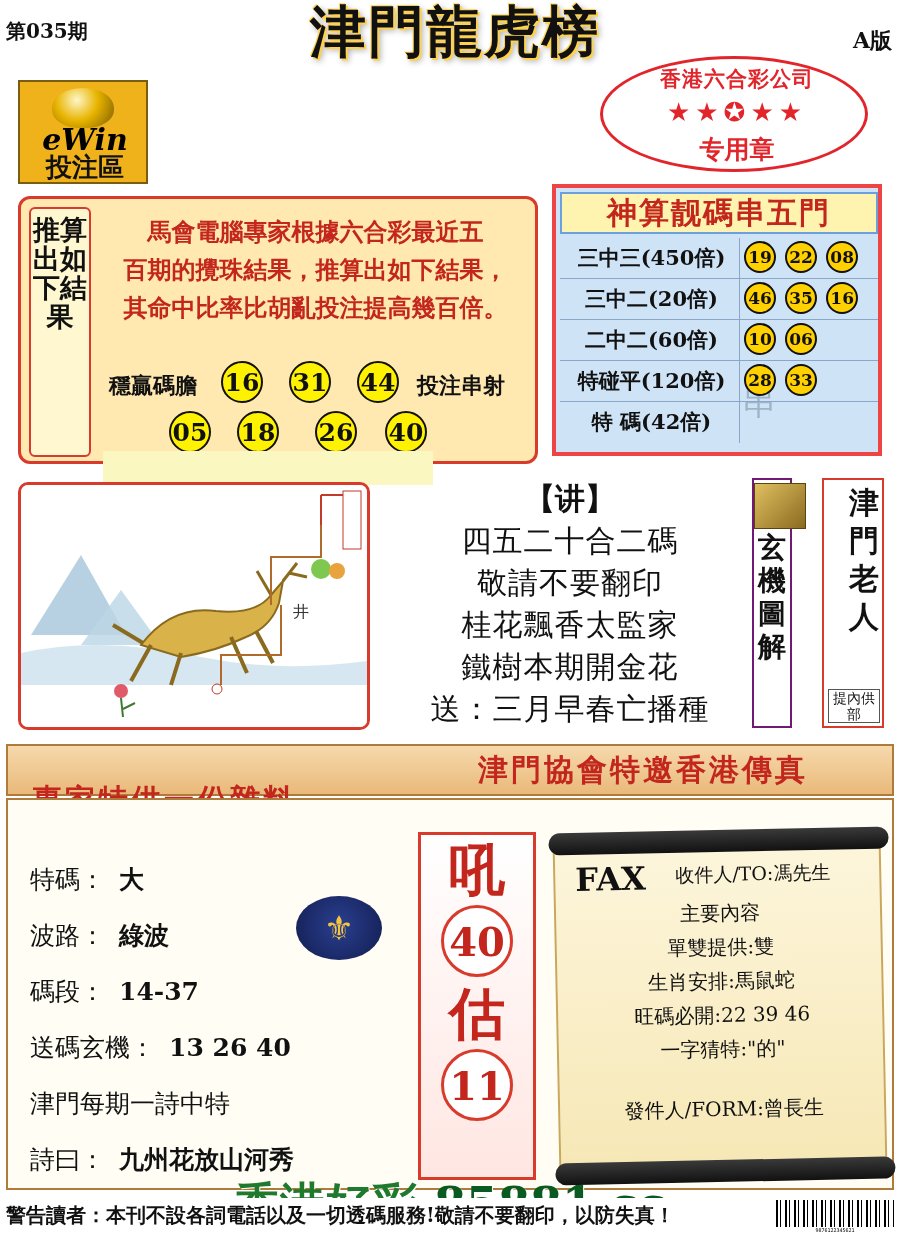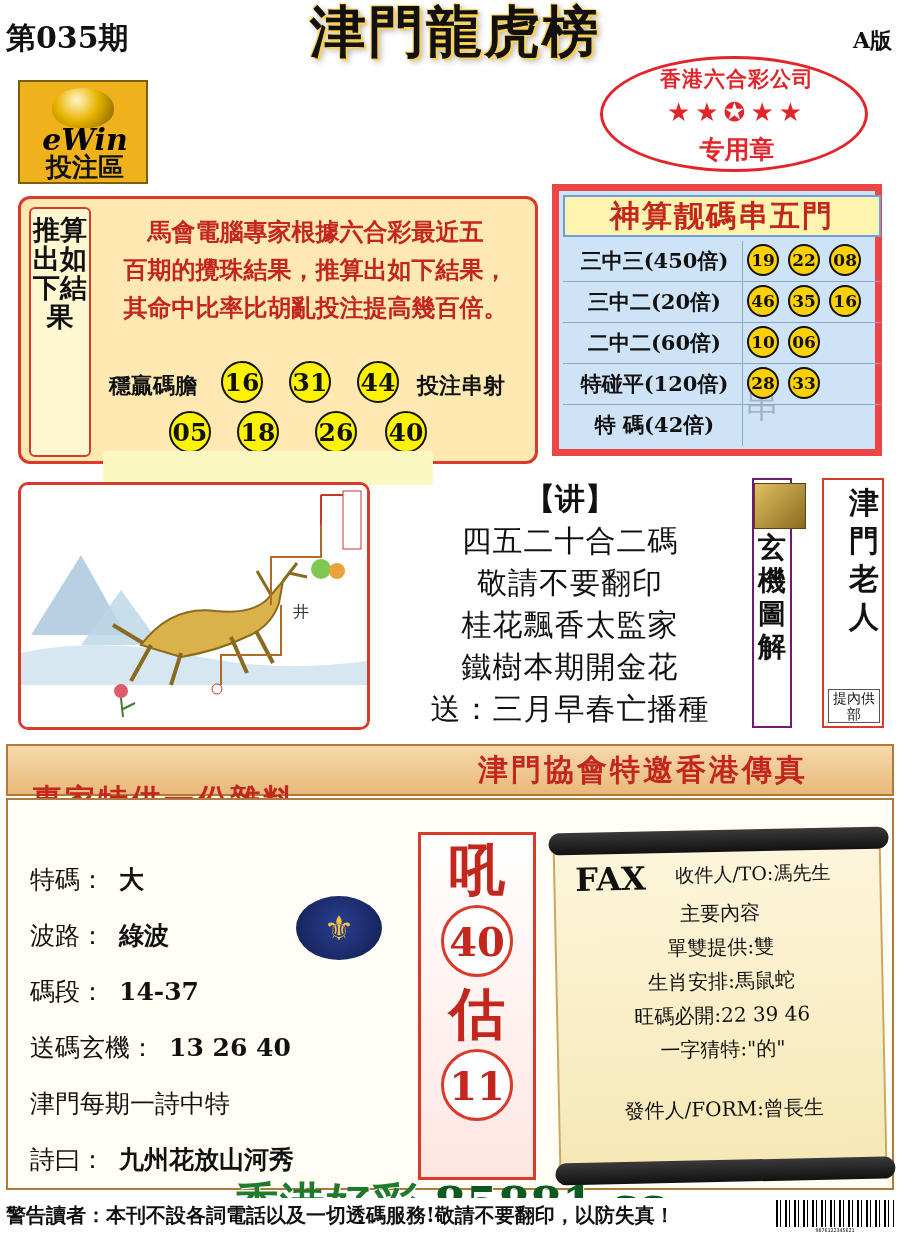--- a/index.html
+++ b/index.html
@@ -9,21 +9,21 @@
     background:#ffffff;
     font-family:"DejaVu Sans", sans-serif;
     overflow:hidden;
   }
   .page { position:absolute; inset:0; }
 
   
   .header { position:absolute; left:0; top:0; width:900px; height:72px; }
   .issue {
     position:absolute; left:6px; top:18px;
-    font-size:30px; font-weight:bold; color:#111;
+    font-size:20px; font-weight:bold; color:#111;
     font-family:"DejaVu Serif", serif;
     text-align:right;
   }
   .main-title {
     position:absolute; left:245px; top:0px; width:420px; text-align:center;
     font-size:56px; font-weight:bold; letter-spacing:2px;
     font-family:"DejaVu Serif", serif;
     color:#111;
     text-shadow: 2px 2px 0 #ffd24d, -1px -1px 0 #ffd24d, 3px 3px 6px rgba(0,0,0,.35);
     line-height:62px;
@@ -104,21 +104,21 @@
     text-align:center; line-height:39px; color:#111;
   }
   .highlight-bar {
     position:absolute; left:82px; top:252px; width:330px; height:34px;
     background:#faf7c0;
   }
 
   
   .rtable {
     position:absolute; left:552px; top:184px; width:330px; height:272px;
-    background:#cfe3f7; border:7px solid #ef4444;
+    background:#cfe3f7; border:4px solid #ef4444;
   }
   .rtable .title {
     position:absolute; left:4px; top:4px; width:318px; height:42px;
     background:#fff3b0; border:2px solid #6aa0e0;
     text-align:center; font-family:"DejaVu Serif", serif;
     font-size:30px; font-weight:bold; color:#c2261d; line-height:38px;
     letter-spacing:2px;
   }
   .rrow {
     position:absolute; left:4px; width:318px; height:41px;

